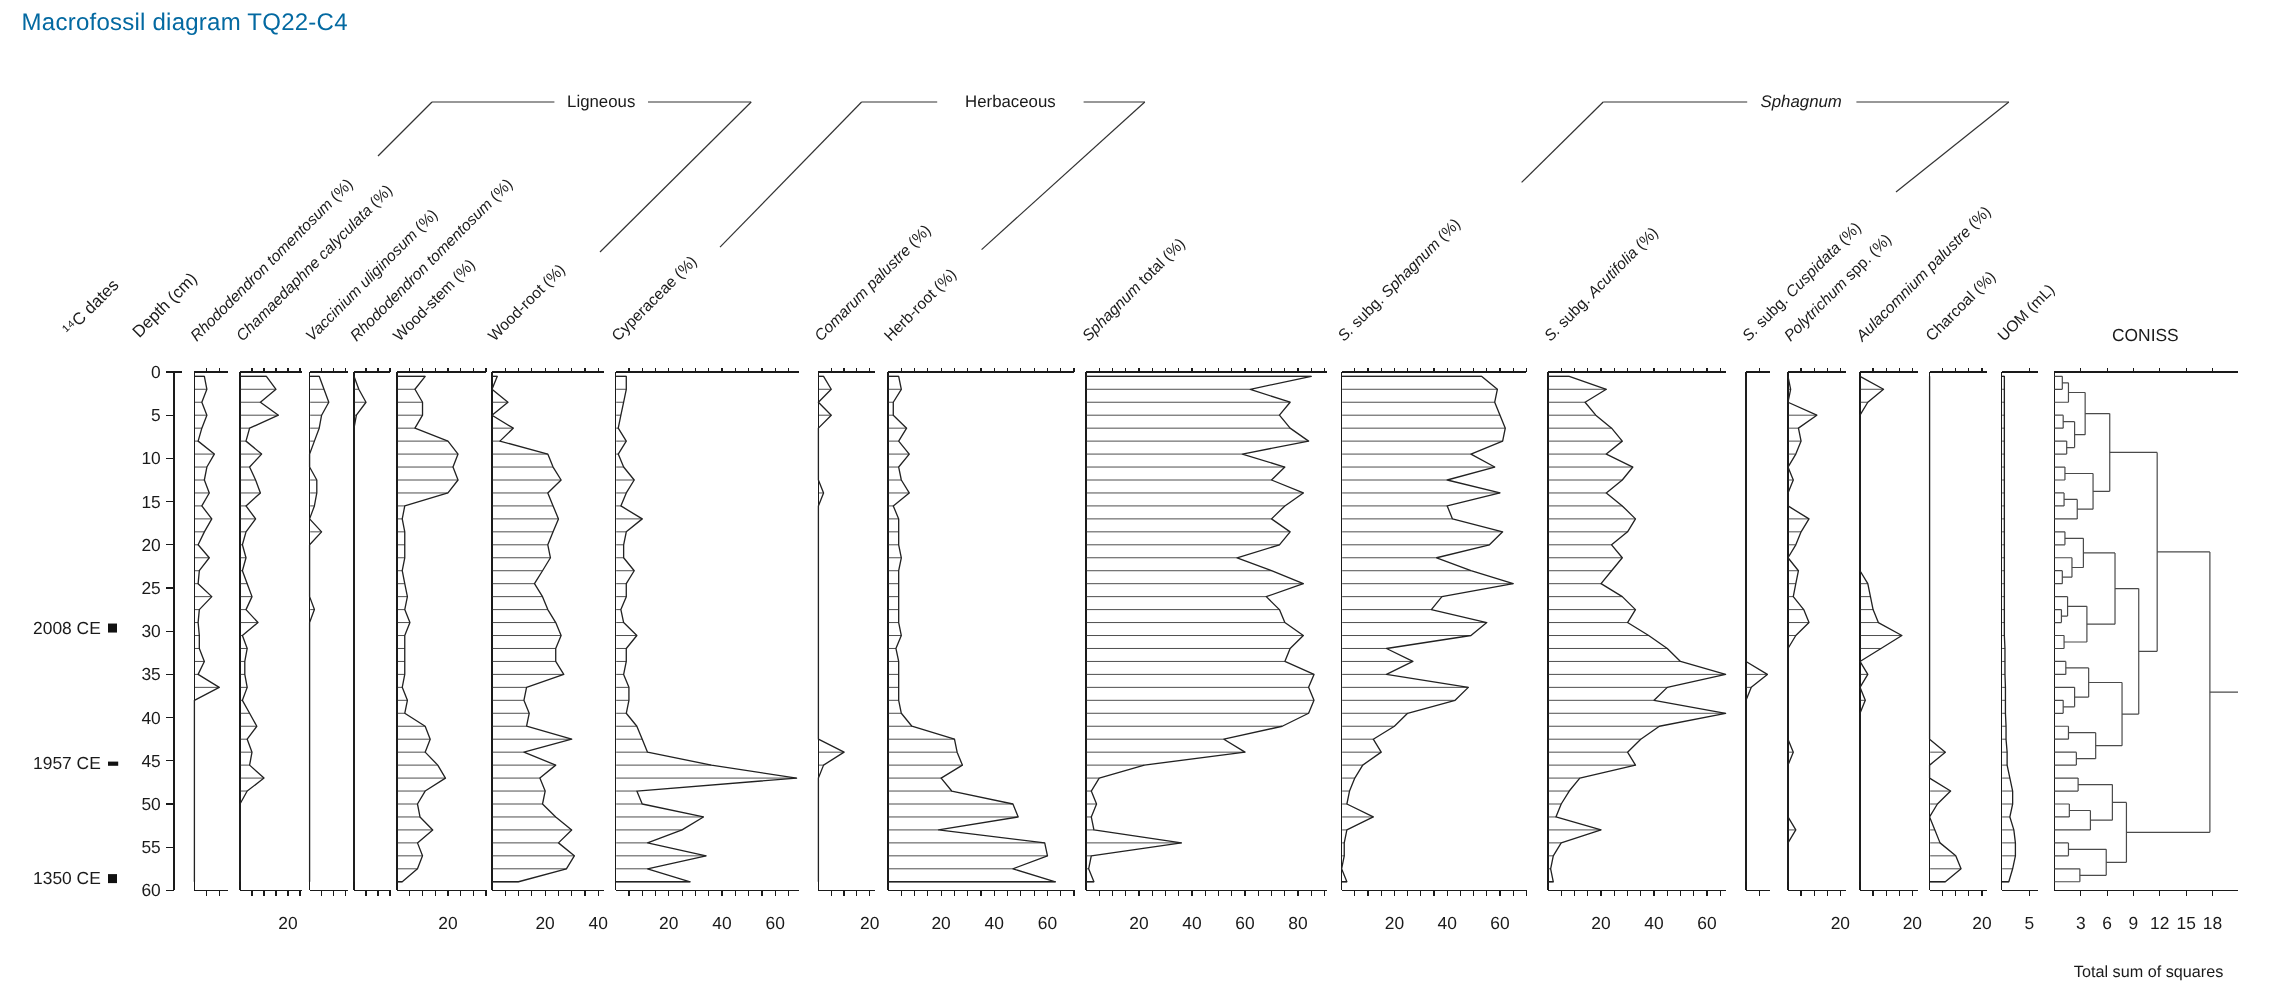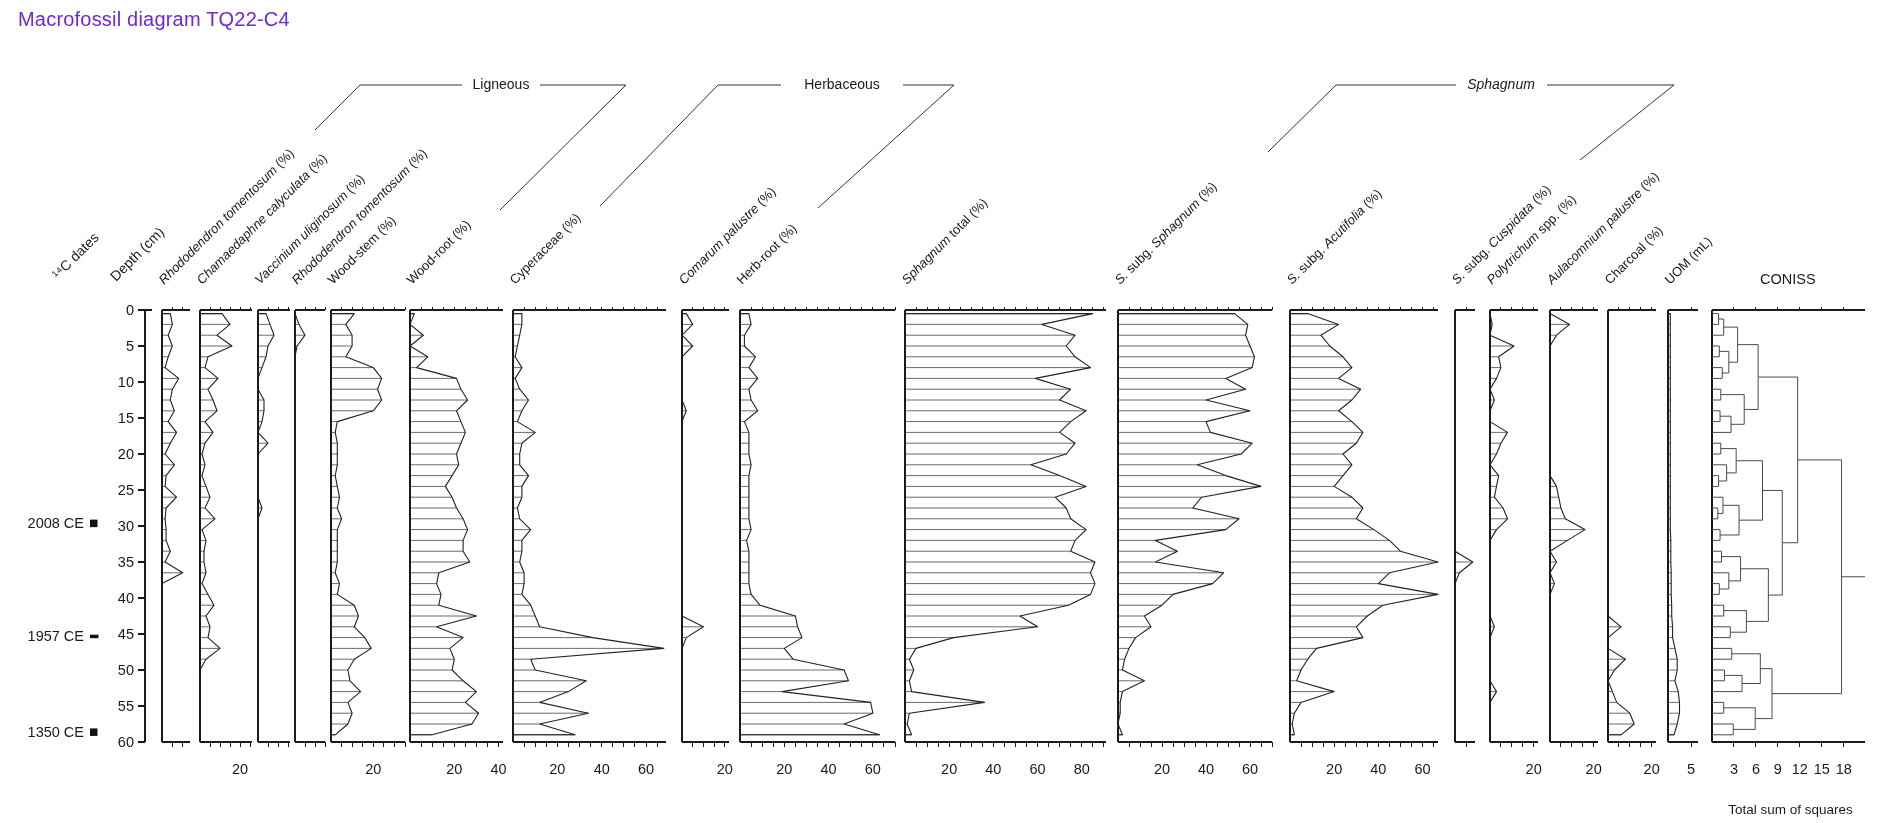--- a/index.html
+++ b/index.html
@@ -1,17 +1,17 @@
 <!DOCTYPE html>
 <html><head>
 <meta charset="utf-8">
 <style>
   html,body{margin:0;padding:0;background:#ffffff;}
   body{width:1892px;height:823px;position:relative;font-family:"Liberation Sans","DejaVu Sans",sans-serif;color:#1a1a1a;overflow:hidden;}
-  #title{position:absolute;left:18px;top:8px;font-size:20px;letter-spacing:.2px;color:#6d28d9;}
+  #title{position:absolute;left:18px;top:8px;font-size:20px;letter-spacing:.2px;color:#0369a1;}
   #diagram{position:absolute;left:0;top:0;}
   svg text{fill:#1a1a1a;}
 </style>
 </head>
 <body>
 
 <div id="title">Macrofossil diagram TQ22-C4</div>
 <div id="diagram"><svg width="1892" height="823">
       <g>
         <line x1="145" y1="310" x2="145" y2="742" stroke="#1a1a1a" stroke-width="1.2" shape-rendering="crispEdges"></line>

